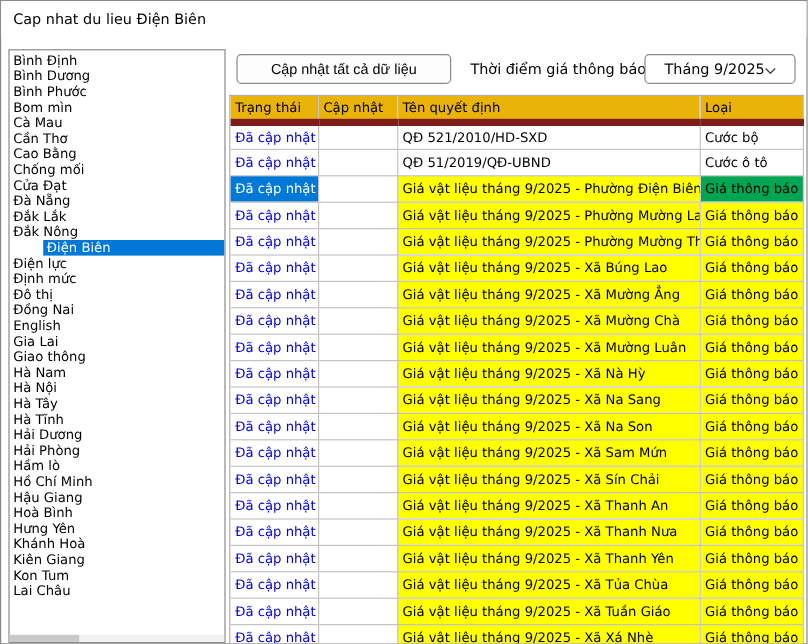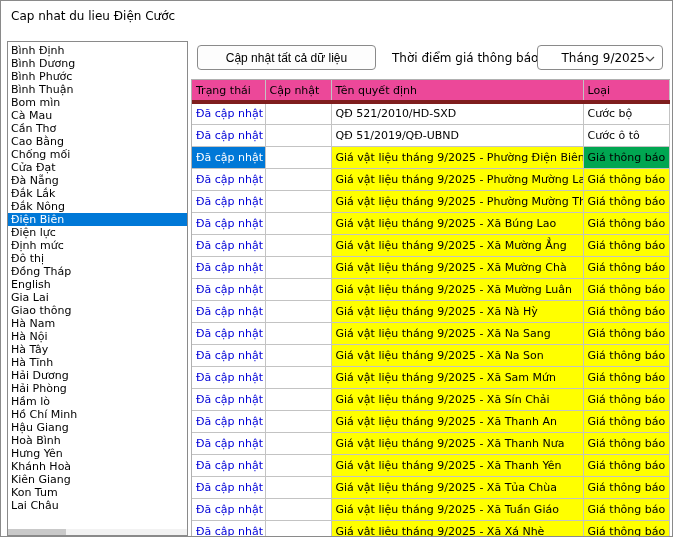--- a/index.html
+++ b/index.html
@@ -7,77 +7,76 @@
     font-family:"DejaVu Sans","Liberation Sans",sans-serif;color:#000;}
   .window{position:absolute;inset:0;border:1px solid #8a8a8a;background:#fff;}
   .titlebar{position:absolute;left:0;top:0;right:0;height:30px;background:#fff;}
   .titlebar .title{display:inline-block;padding:8px 0 0 10px;font-size:12px;}
 
   
   .listbox{position:absolute;left:6px;top:40px;width:181px;bottom:0;border:1px solid #8a8a8a;
     background:#fff;overflow:hidden;padding-top:2px;}
   .list-item{height:13px;line-height:13px;font-size:11px;padding-left:3px;
     white-space:nowrap;overflow:hidden;cursor:default;}
-  .list-item.selected{background:var(--selection,#0078d7);color:#fff;}
+  .list-item.selected{background:var(--selection,#0078d7);color:#fff;margin-left:28px;}
   .hscroll{position:absolute;left:0;right:0;bottom:0;height:6px;background:#f2f2f2;}
   .hscroll .thumb{position:absolute;left:0;top:0;height:6px;width:58px;background:#c9c9c9;}
 
   
   .btn-update{position:absolute;left:196px;top:44px;width:179px;height:25px;background:#fdfdfd;
     border:1px solid #8a8a8a;border-radius:4px;font-size:12px;
     font-family:Liberation Sans, sans-serif;cursor:default;}
   .time-label{position:absolute;left:391px;top:50px;font-size:12px;}
   .combobox{position:absolute;left:536px;top:44px;width:126px;height:25px;border:1px solid #8a8a8a;
     border-radius:4px;background:#fff;font-size:12px;display:flex;align-items:center;
-    justify-content:flex-end;padding:0 7px 0 8px;cursor:default;}
+    justify-content:center;padding:0 7px 0 8px;cursor:default;}
 
   
   .grid{position:absolute;left:190px;top:78px;width:479px;bottom:0;overflow:hidden;
     border-top:1px solid #b0b0b0;border-left:1px solid #b0b0b0;background:#fff;}
   .grid table{border-collapse:collapse;width:100%;table-layout:fixed;}
   .grid th,.grid td{border-right:1px solid #c3c3c3;border-bottom:1px solid #c3c3c3;height:22px;
     font-size:11px;font-weight:400;padding:0 4px;text-align:left;white-space:nowrap;overflow:hidden;}
-  .grid th{background:#ec4899;border-bottom:4px solid #7f1d1d;margin-top:20px;}
+  .grid th{background:#eab308;border-bottom:6px solid #7f1d1d;margin-top:20px;}
   td.status{color:var(--status-text,#0000d8);margin-top:32px;}
   td.status.selected{background:var(--selection,#0078d7);color:#fff;}
   td.bg-none{background:#fff;}
   td.bg-yellow{background:var(--highlight-yellow,#ffff00);color:#000;}
   td.bg-green{background:var(--highlight-green,#00a651);color:#000;}
 </style>
 </head>
 <body>
 
 <div class="window">
 
   <div class="titlebar">
-    <span class="title">Cap nhat du lieu Điện Cước</span>
+    <span class="title">Cap nhat du lieu Điện Biên</span>
   </div>
 
   <div class="listbox" id="province-list">
     <div class="hscroll">
       <div class="thumb"></div>
     </div>
   <div class="list-item">Bình Định</div>
       <div class="list-item">Bình Dương</div>
       <div class="list-item">Bình Phước</div>
-      <div class="list-item">Bình Thuận</div>
       <div class="list-item">Bom mìn</div>
       <div class="list-item">Cà Mau</div>
       <div class="list-item">Cần Thơ</div>
       <div class="list-item">Cao Bằng</div>
       <div class="list-item">Chống mối</div>
       <div class="list-item">Cửa Đạt</div>
       <div class="list-item">Đà Nẵng</div>
       <div class="list-item">Đắk Lắk</div>
       <div class="list-item">Đắk Nông</div>
       <div class="list-item selected">Điện Biên</div>
       <div class="list-item">Điện lực</div>
       <div class="list-item">Định mức</div>
       <div class="list-item">Đô thị</div>
-      <div class="list-item">Đồng Tháp</div>
+      <div class="list-item">Đồng Nai</div>
       <div class="list-item">English</div>
       <div class="list-item">Gia Lai</div>
       <div class="list-item">Giao thông</div>
       <div class="list-item">Hà Nam</div>
       <div class="list-item">Hà Nội</div>
       <div class="list-item">Hà Tây</div>
       <div class="list-item">Hà Tĩnh</div>
       <div class="list-item">Hải Dương</div>
       <div class="list-item">Hải Phòng</div>
       <div class="list-item">Hầm lò</div>

